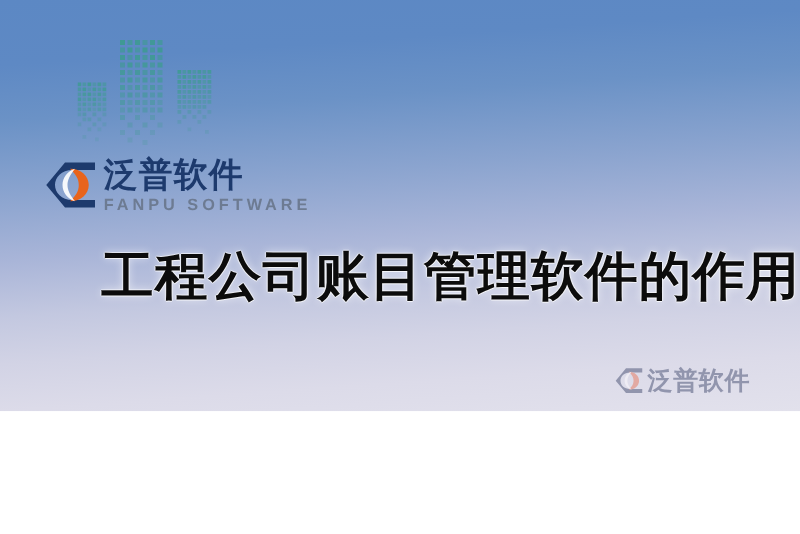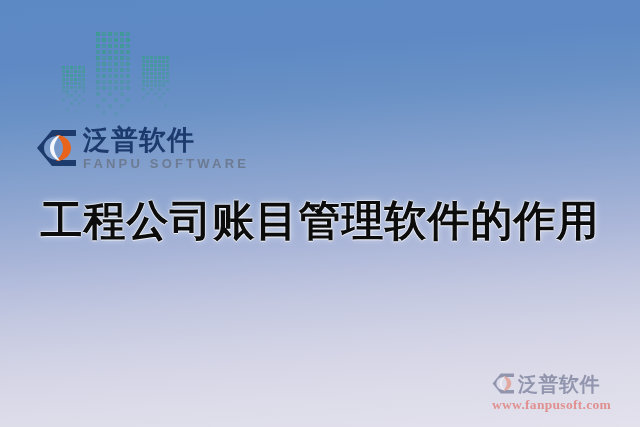--- a/index.html
+++ b/index.html
@@ -7,21 +7,21 @@
     padding: 0;
     background: #ffffff;
   }
   body {
     font-family: "Liberation Sans", "DejaVu Sans", sans-serif;
   }
 
   #banner {
     position: relative;
     width: 640px;
-    height: 427px;
+    height: 329px;
     overflow: hidden;
     background: linear-gradient(176deg,
         #5c88c4 0%,
         #5e89c4 14%,
         #6b92c6 26%,
         #8ba4cf 42%,
         #a9b5d8 56%,
         #c3c8e0 68%,
         #d2d3e5 78%,
         #dcdbe9 88%,
@@ -75,21 +75,21 @@
     margin-top: 3px;
     white-space: nowrap;
   }
 
   
   #headline {
     position: absolute;
     left: 0;
     top: 196px;
     width: 640px;
-    text-align: center;
+    text-align: right;
     font-size: 42px;
     font-weight: 700;
     color: #0c0c0c;
     letter-spacing: 1px;
     line-height: 1.18;
     white-space: nowrap;
     text-shadow:
        0 1px 0 rgba(255,255,255,0.75),
        0 -1px 0 rgba(255,255,255,0.55),
        1px 0 0 rgba(255,255,255,0.45),
@@ -353,16 +353,15 @@
     <div id="wm-row">
       <span id="wm-mark">
         <svg viewBox="0 0 40 38" xmlns="http://www.w3.org/2000/svg" aria-hidden="true">
           <path d="M16 1 L40 1 L40 7 L22 7 C13 7 8 13 8 19 C8 25 13 31 22 31 L40 31 L40 37 L16 37 L1 19 Z" fill="#8b8fa8"></path>
           <path d="M20 6 C29 6 35 12 35 19 C35 26 29 32 20 32 C25 27 27 24 27 19 C27 14 25 11 20 6 Z" fill="#e3a59c"></path>
           <path d="M14 19 C14 13 18 8 24 6 C20 11 18 15 18 19 C18 23 20 27 24 32 C18 30 14 25 14 19 Z" fill="#f0eef4" opacity="0.95"></path>
         </svg>
       </span>
       <span id="wm-cn">泛普软件</span>
     </div>
-    <div id="wm-url">www.fanpusoft.com</div>
   </div>
 
 </div>
 
 </body></html>

